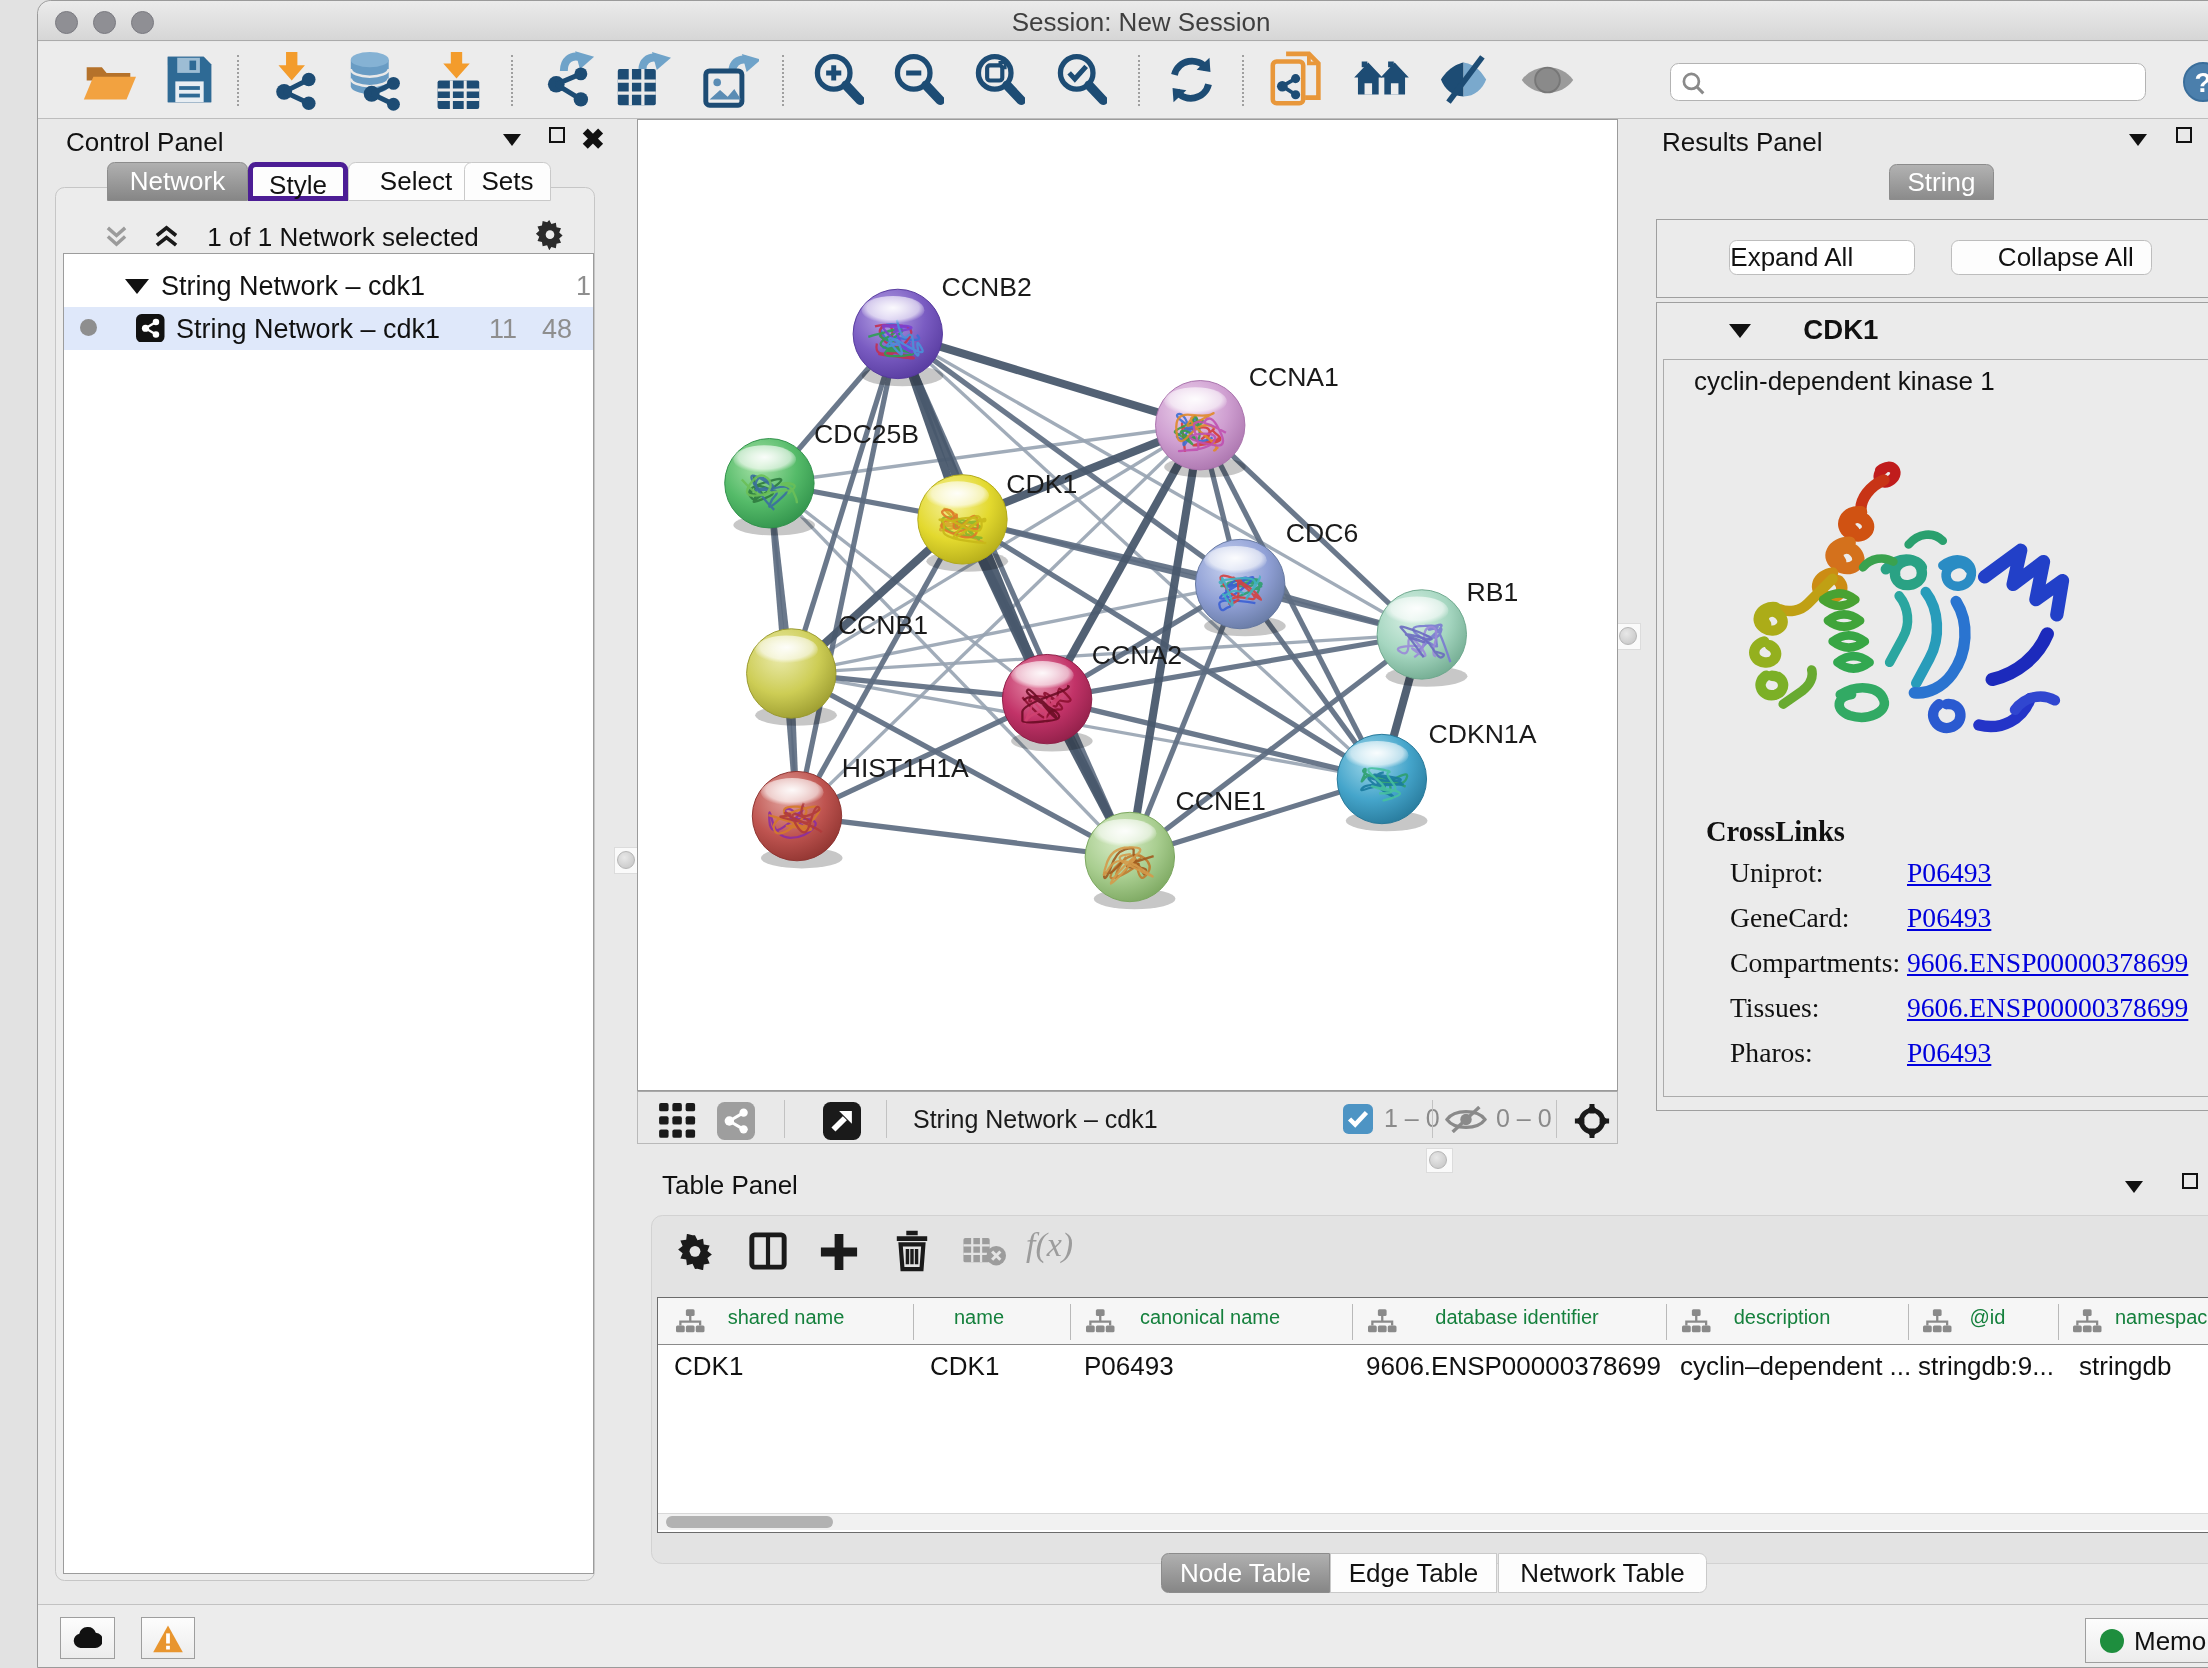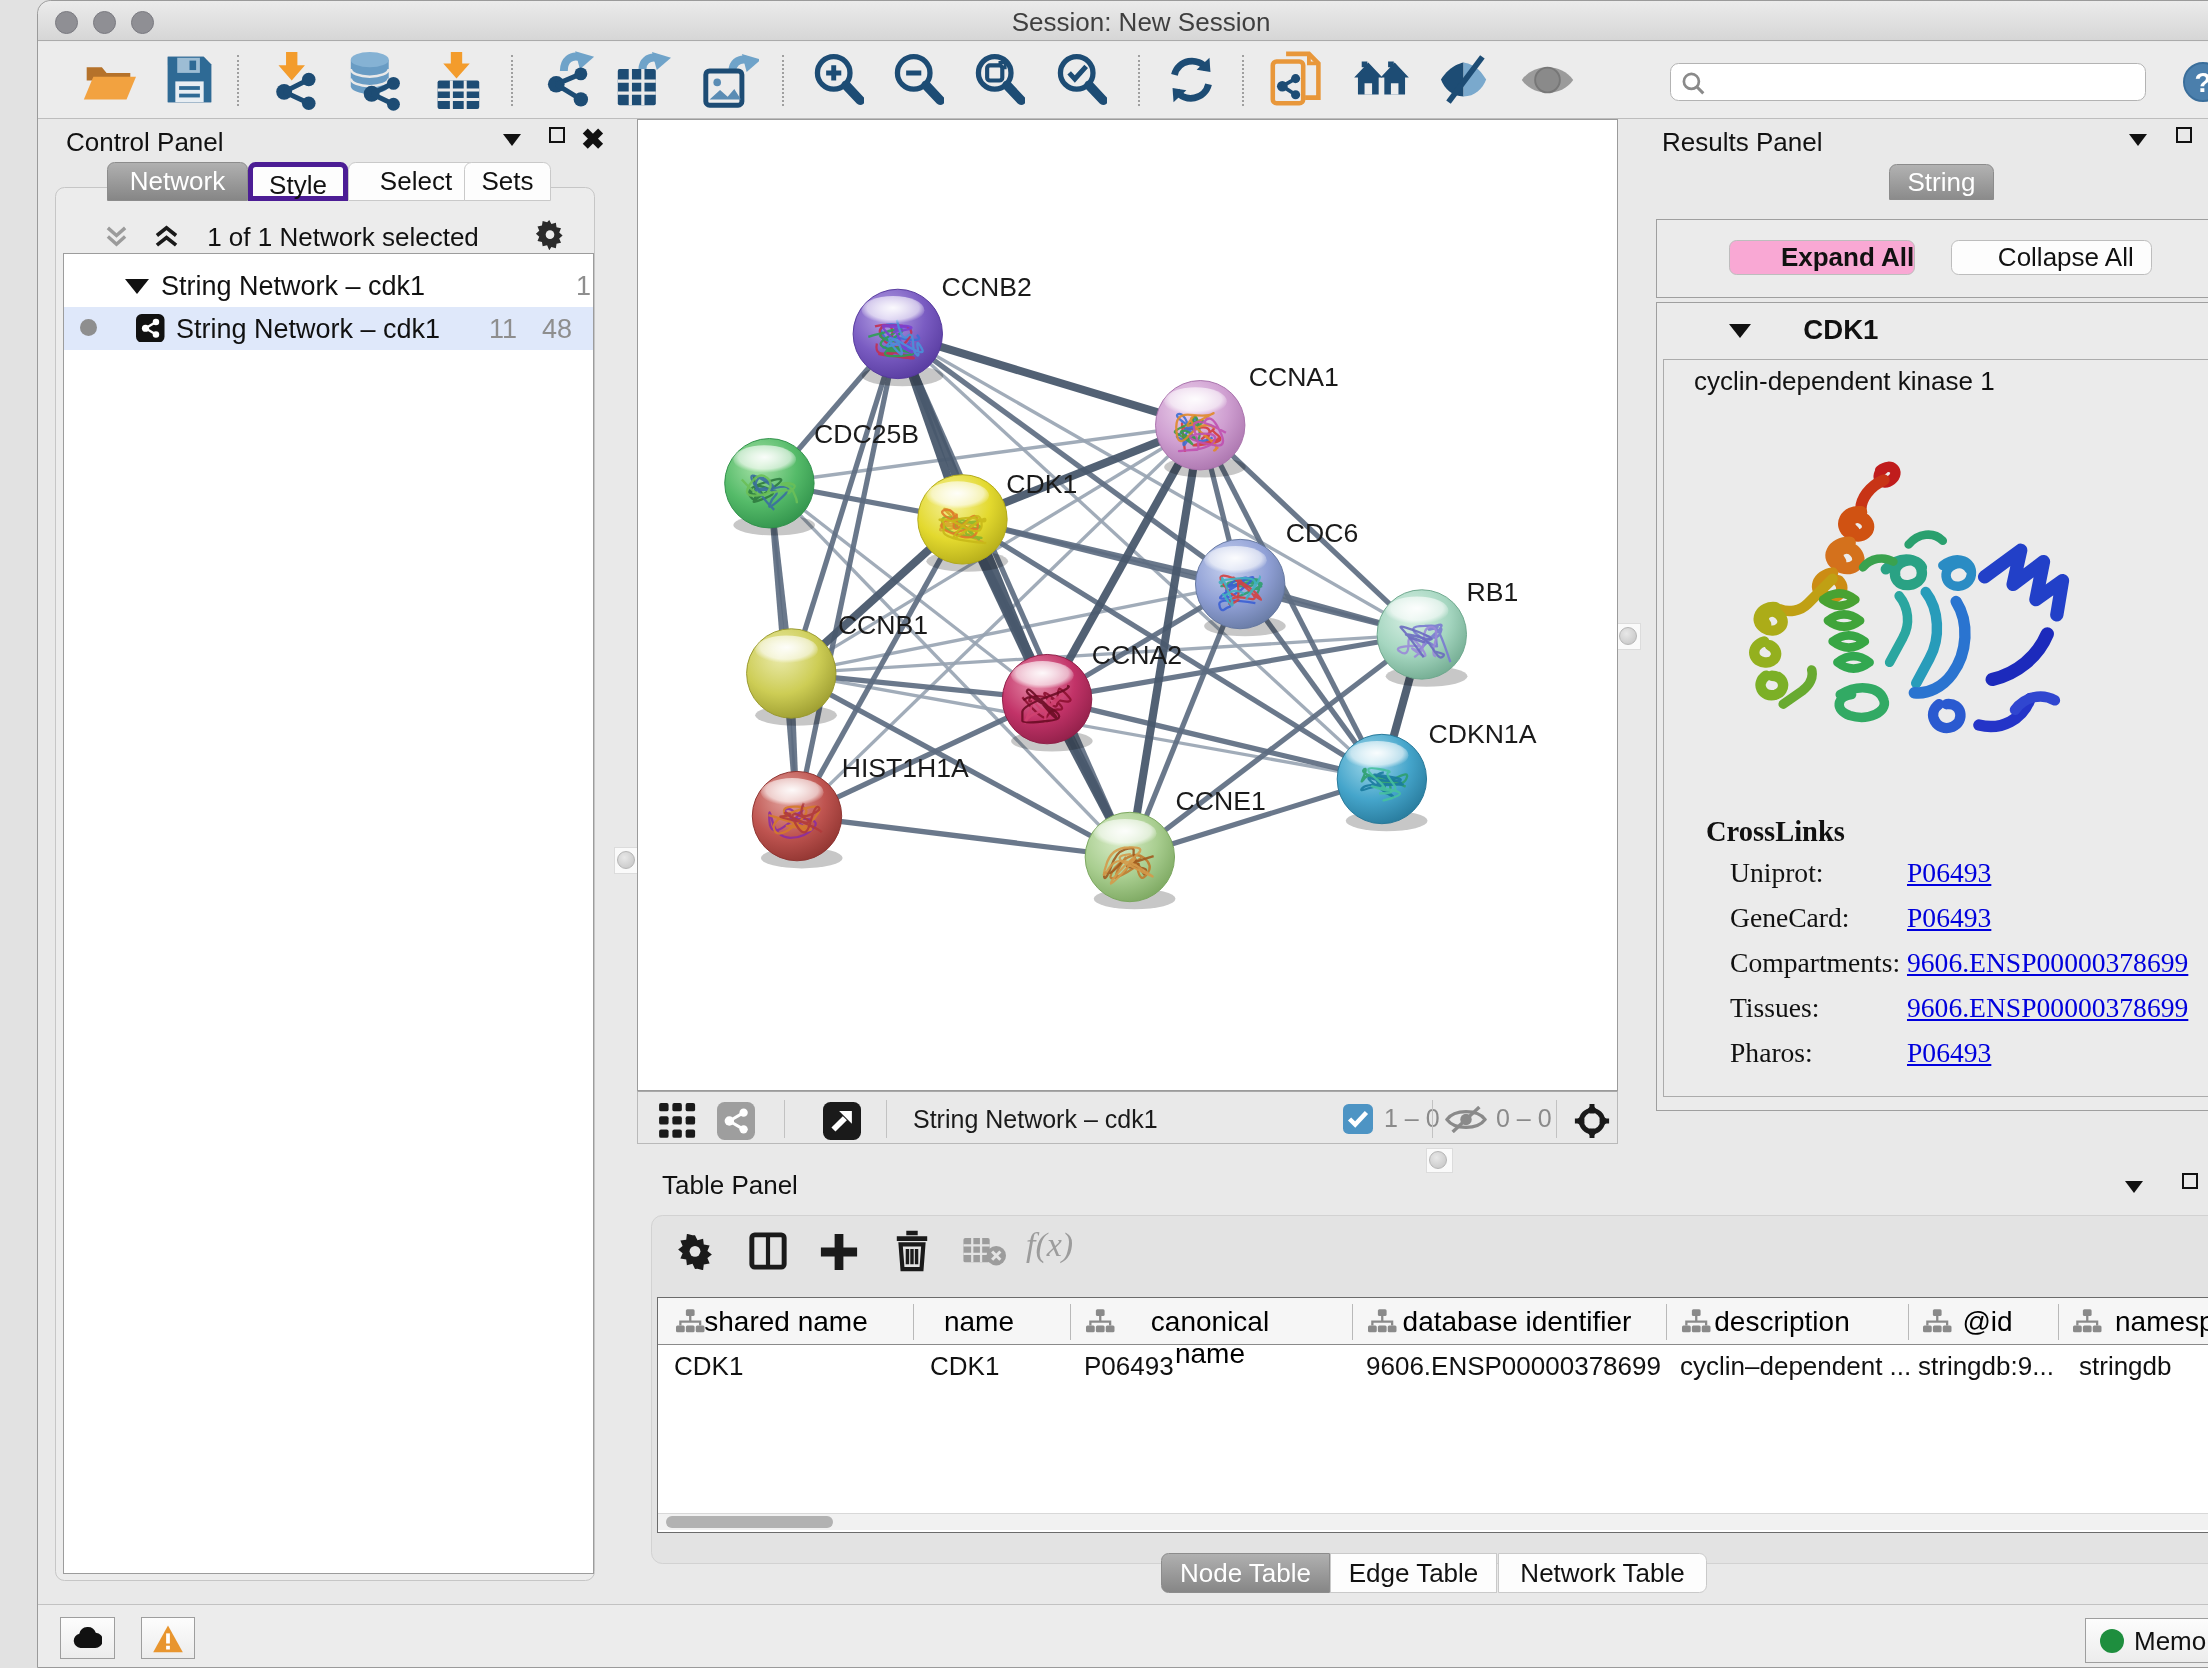--- a/index.html
+++ b/index.html
@@ -22,21 +22,21 @@
   .ticon { position:absolute; top:0; }
   
   #search { position:absolute; left:1632px; top:21px; width:476px; height:38px; background:#fff;
             border:1.9px solid #b3b3b3; border-radius:8.6px; }
   
   .phead { font-size:26px; color:#111; }
   
   .wb-tri { width:0; height:0; border-left:9.5px solid transparent; border-right:9.5px solid transparent;
             border-top:12.4px solid #111; display:inline-block; }
   .wb-sq  { width:16px; height:16px; border:2.9px solid #111; display:inline-block; }
-  .hdr { font-size:28px; color:#000000; text-align:center; }
+  .hdr { font-size:20px; color:#15803d; text-align:center; }
   .cell { font-size:26px; color:#111; }
 </style>
 </head>
 <body>
 <div id="win">
   <div id="titlebar">
     <div class="tl" style="left:17px;"></div>
     <div class="tl" style="left:55px;"></div>
     <div class="tl" style="left:93px;"></div>
     <div id="title">Session: New Session</div>
@@ -496,21 +496,21 @@
   <div class="abs" style="left:1391px;top:1150px;width:18px;height:18px;border-radius:50%;background:radial-gradient(circle at 40% 35%, #e8e8e8, #c2c2c2);border:1px solid #b5b5b5;"></div>
   <div class="abs" style="left:1617px;top:118px;width:1.9px;height:1054px;background:#b5b5b5;"></div>
   <div class="abs" style="left:1621px;top:118px;width:1px;height:1054px;background:#c8c8c8;"></div>
   <div id="resultspanel" class="abs" style="left:1604px;top:118px;width:605px;height:1054px;background:#e9e9e9;">
     <div class="abs phead" style="left:20px;top:7.6px;">Results Panel</div>
     <div class="abs" style="left:487px;top:13.3px;"><span class="wb-tri"></span></div>
     <div class="abs" style="left:534px;top:7.6px;"><span class="wb-sq"></span></div>
     <div class="abs" style="left:566px;top:3.8px;font-size:28.5px;font-weight:bold;color:#111;">✖</div>
     <div class="abs" style="left:247px;top:45px;width:105px;height:36px;background:linear-gradient(#b2b2b2,#8b8b8b);border:1px solid #8c8c8c;border-radius:7.6px 7.6px 0 0;color:#fff;font-size:26px;text-align:center;line-height:34px;">String</div>
     <div class="abs" style="left:14.3px;top:100px;width:571px;height:79px;background:#ebebeb;border:1.9px solid #9f9f9f;">
-      <div class="abs" style="left:72px;top:20px;width:186px;height:35px;background:#f9a8d4;border:1px solid #bdbdbd;border-radius:7.6px;font-size:26px;color:#111;text-align:right;line-height:33px;font-weight:bold;">Expand All</div>
+      <div class="abs" style="left:72px;top:20px;width:186px;height:35px;background:#ffffff;border:1px solid #bdbdbd;border-radius:7.6px;font-size:26px;color:#111;text-align:left;line-height:33px;">Expand All</div>
       <div class="abs" style="left:294px;top:20px;width:201px;height:35px;background:#fdfdfd;border:1px solid #bdbdbd;border-radius:7.6px;font-size:26px;color:#111;text-align:center;line-height:33px;padding-left:28px;">Collapse All</div>
     </div>
     <div class="abs" style="left:14.3px;top:183px;width:572px;height:809px;background:#ebebeb;border:1.9px solid #9f9f9f;">
       <div class="abs" style="left:72px;top:21px;width:0;height:0;border-left:11.4px solid transparent;border-right:11.4px solid transparent;border-top:14.3px solid #111;"></div>
       <div class="abs" style="left:146px;top:11.4px;font-size:27.6px;font-weight:bold;color:#111;">CDK1</div>
       <div class="abs" style="left:5.7px;top:56px;width:559px;height:738px;background:#ebebeb;border:1px solid #ababab;">
         <div class="abs" style="left:30px;top:5.7px;font-size:26px;color:#111;">cyclin-dependent kinase 1</div>
         <svg class="abs" style="left:47px;top:95px;" width="361" height="314" viewBox="0 0 380 330">
           <g fill="none" stroke-linecap="round" stroke-linejoin="round">
             <path d="M178 16 c12 -10 22 2 12 10 c-10 8 -20 -4 -8 -12" stroke="#c01c1c" stroke-width="11"></path>

